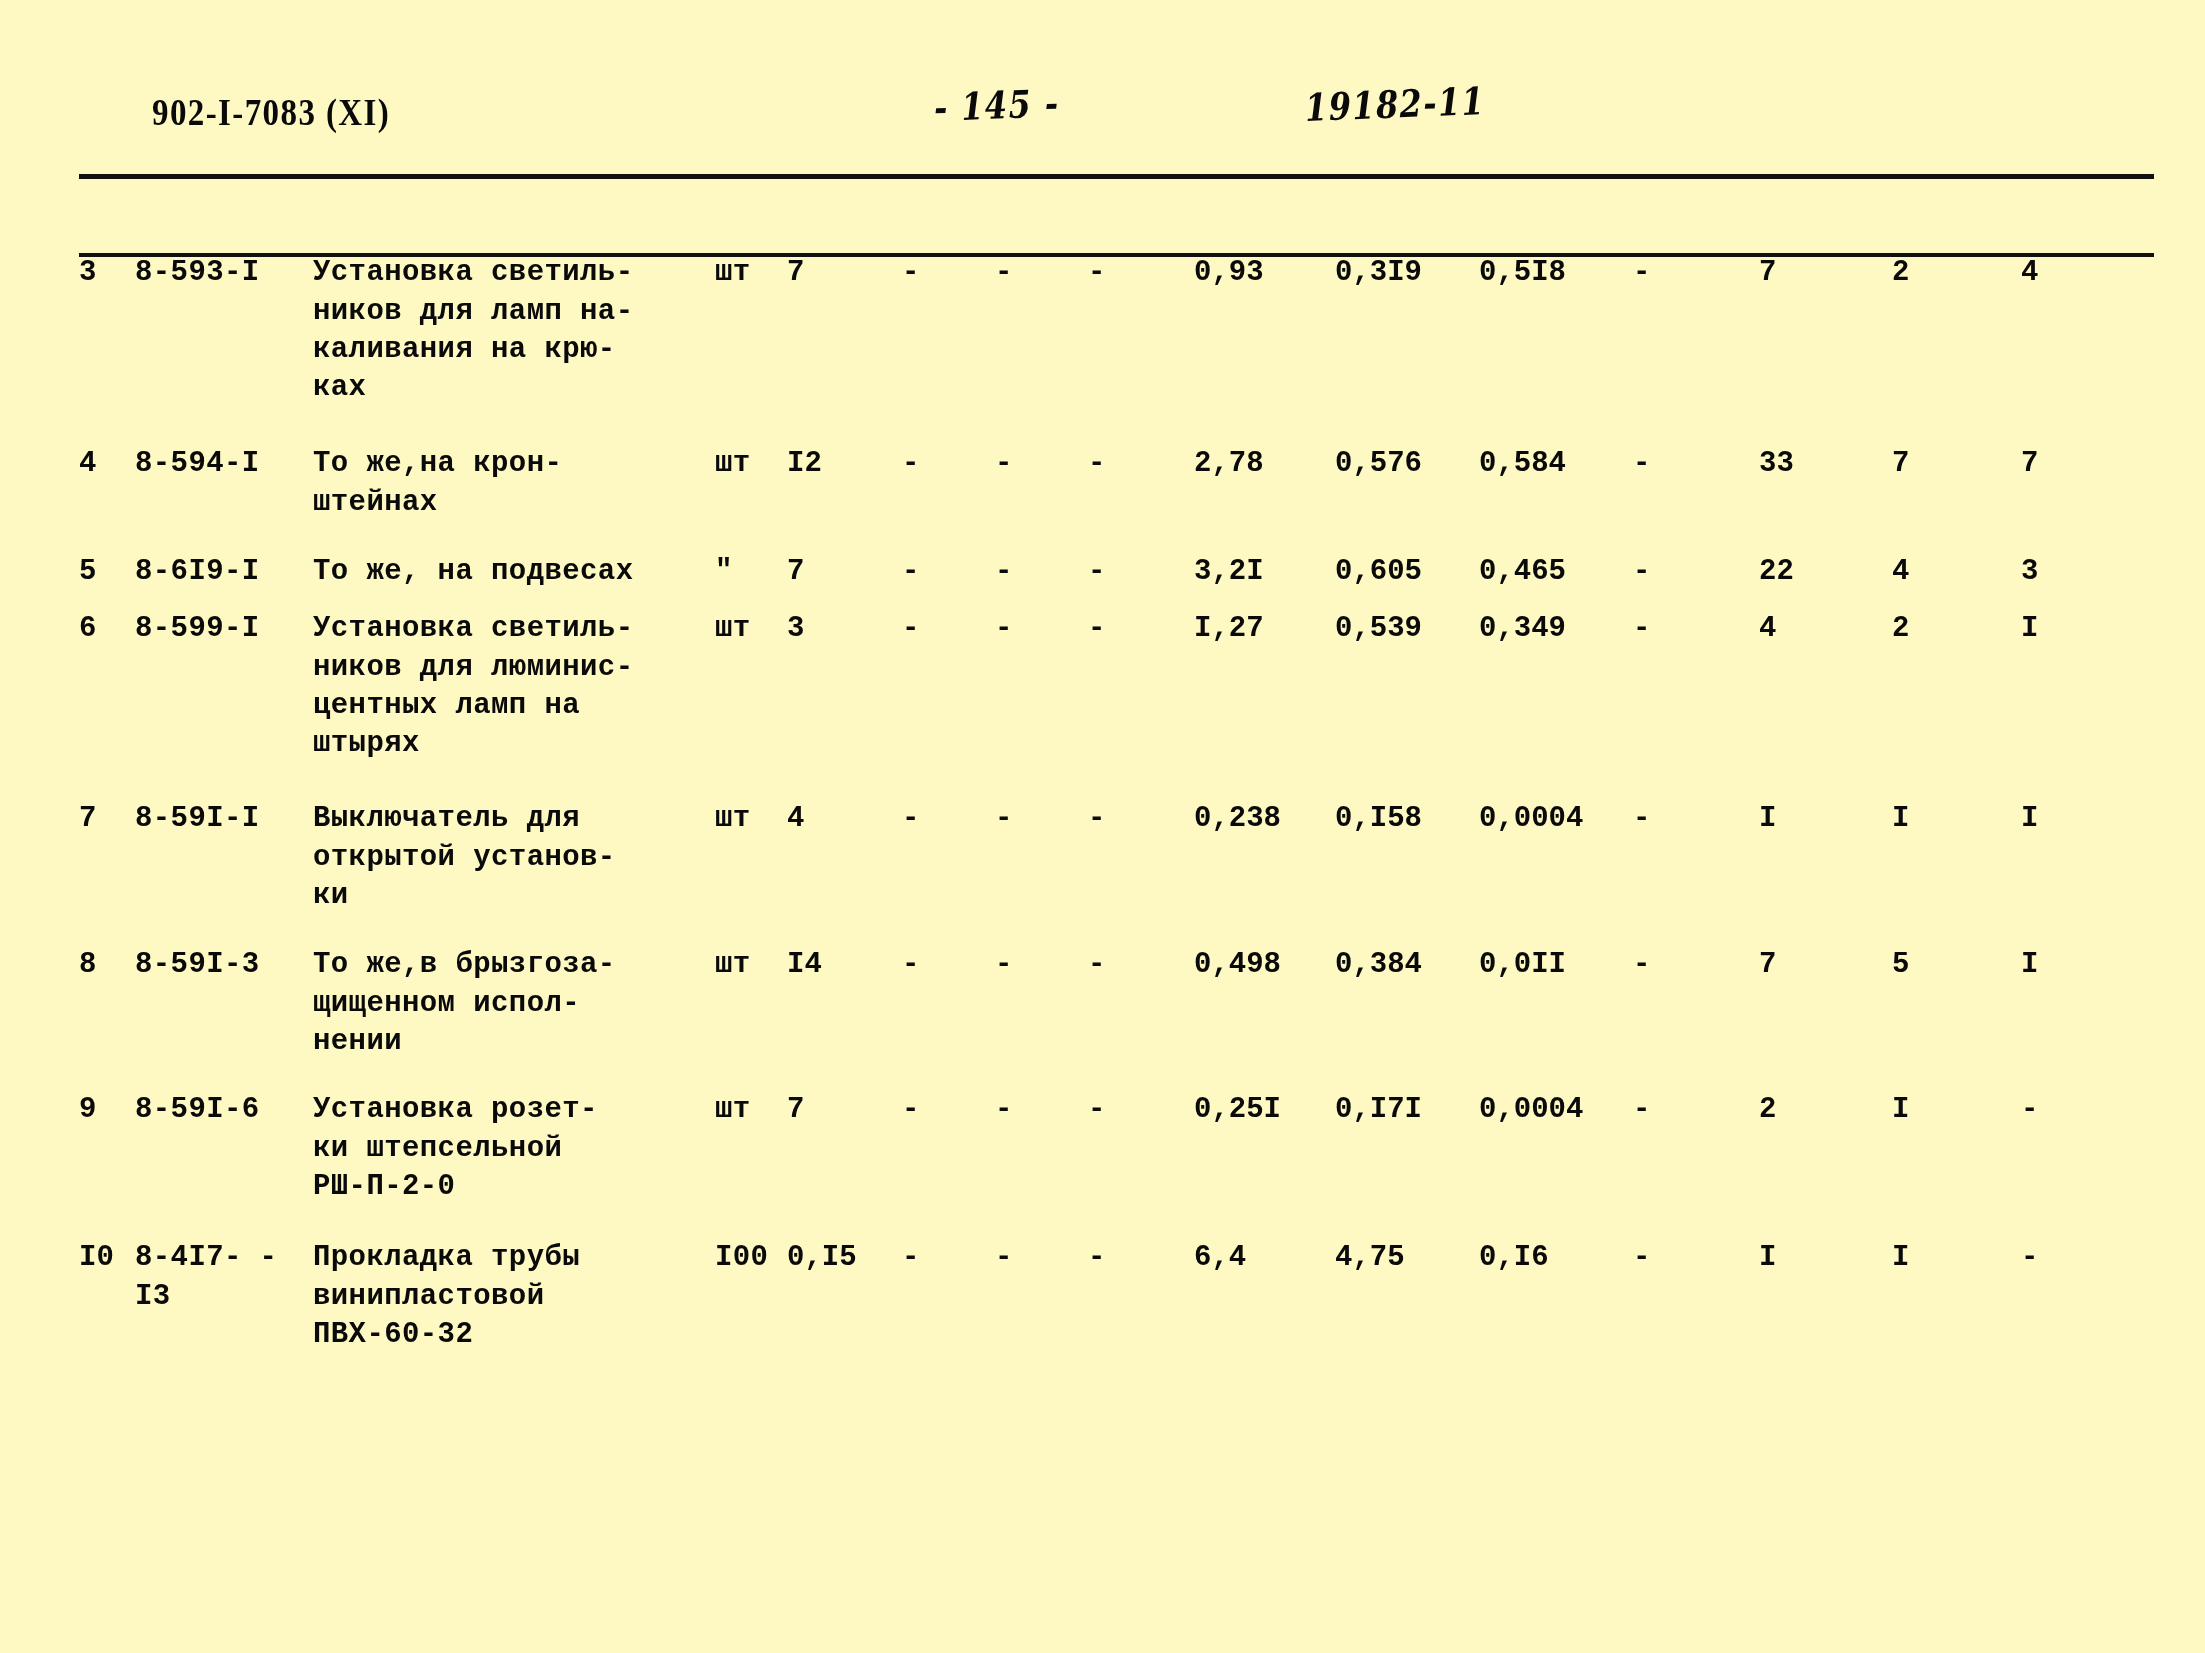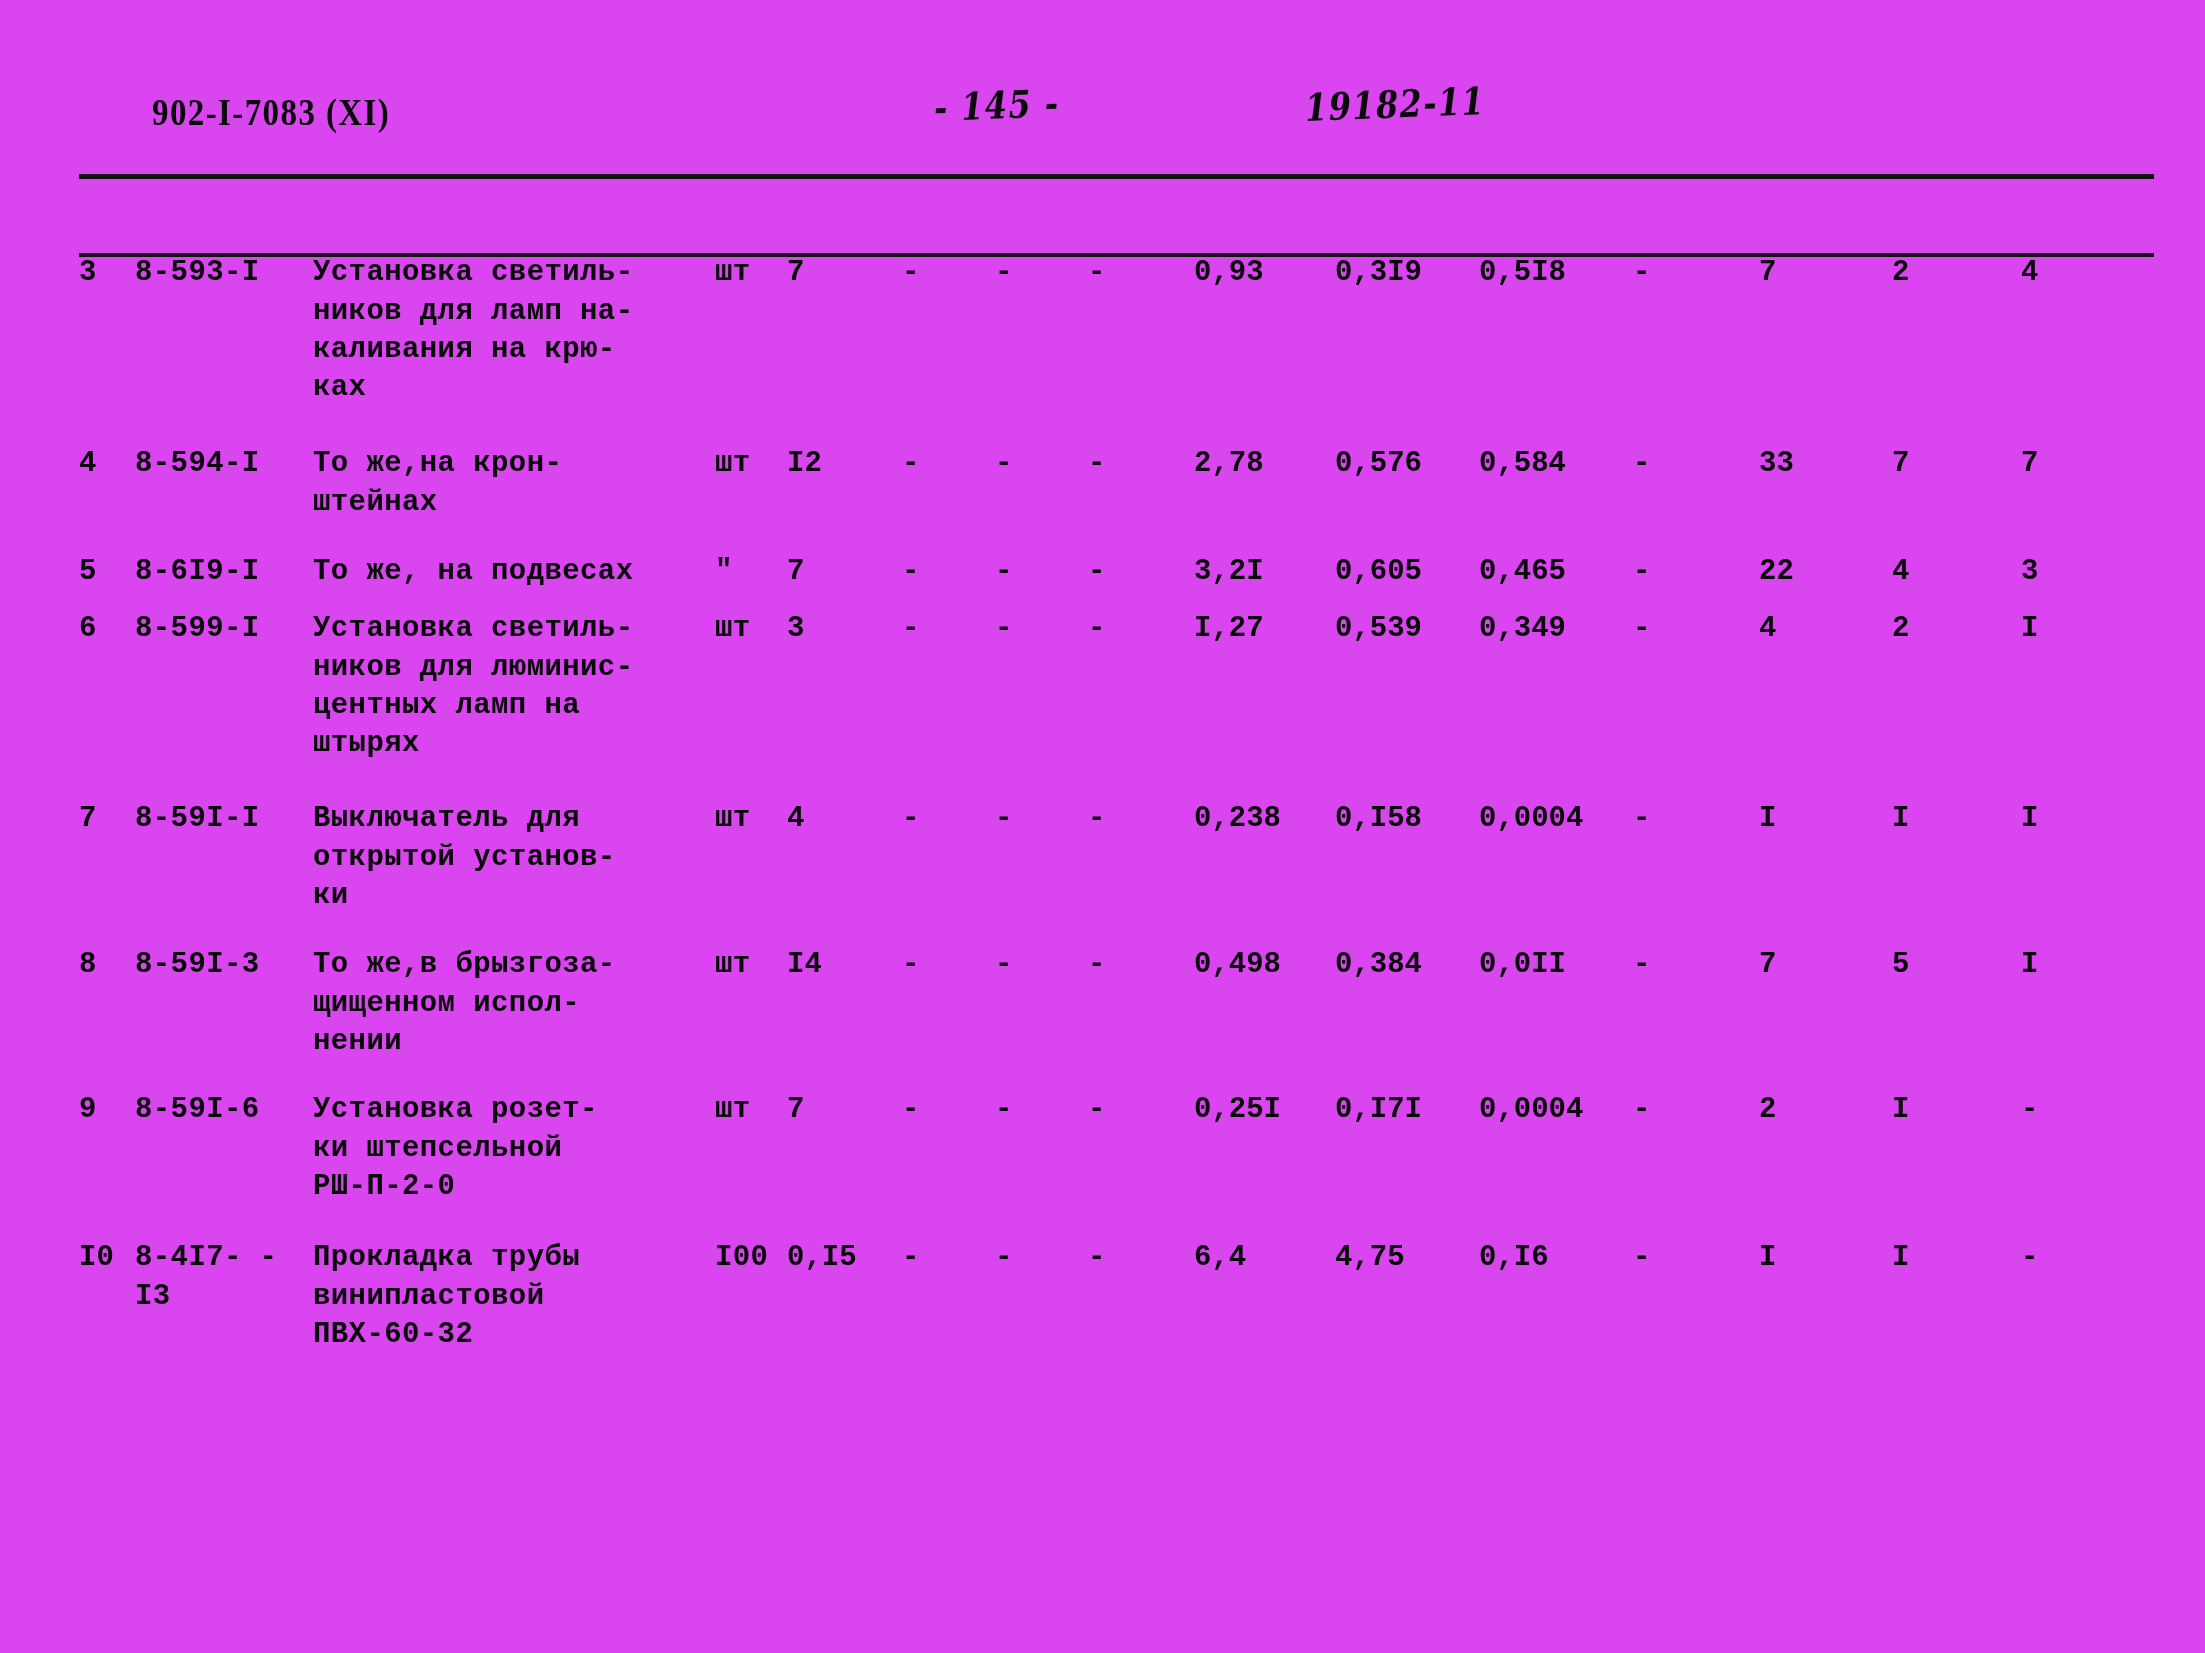--- a/index.html
+++ b/index.html
@@ -11,21 +11,21 @@
     width: 2205px;
     height: 1654px;
     position: relative;
     font-family: "Liberation Mono", "DejaVu Sans Mono", monospace;
     color: #0a0a0a;
     overflow: hidden;
   }
   .page {
     position: absolute;
     inset: 0;
-    background: #d946ef;
+    background: #fef9c3;
   }
 
   
   .doc-header {
     position: absolute;
     top: 93px;
     left: 0;
     width: 2205px;
     height: 57px;
   }

